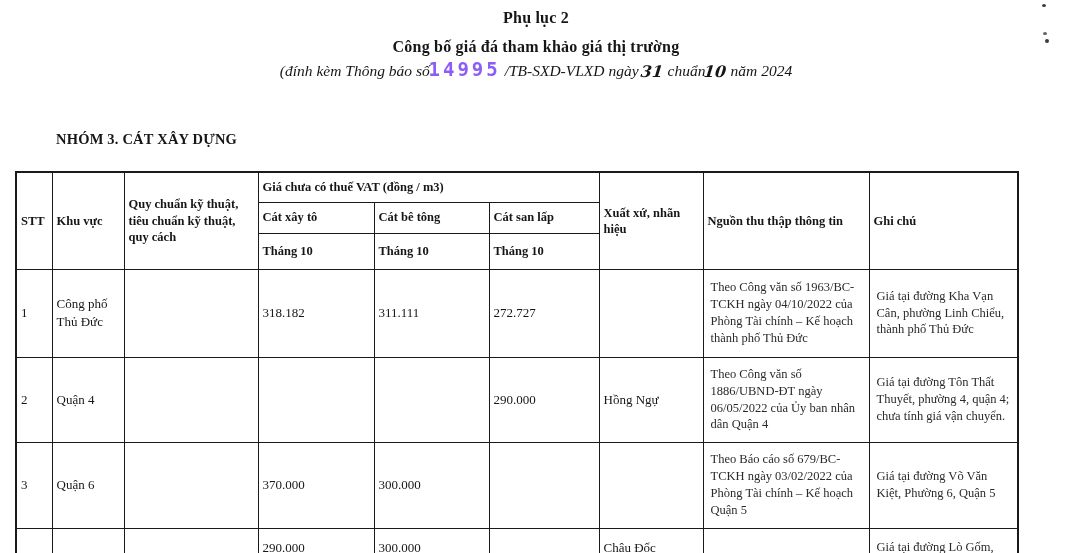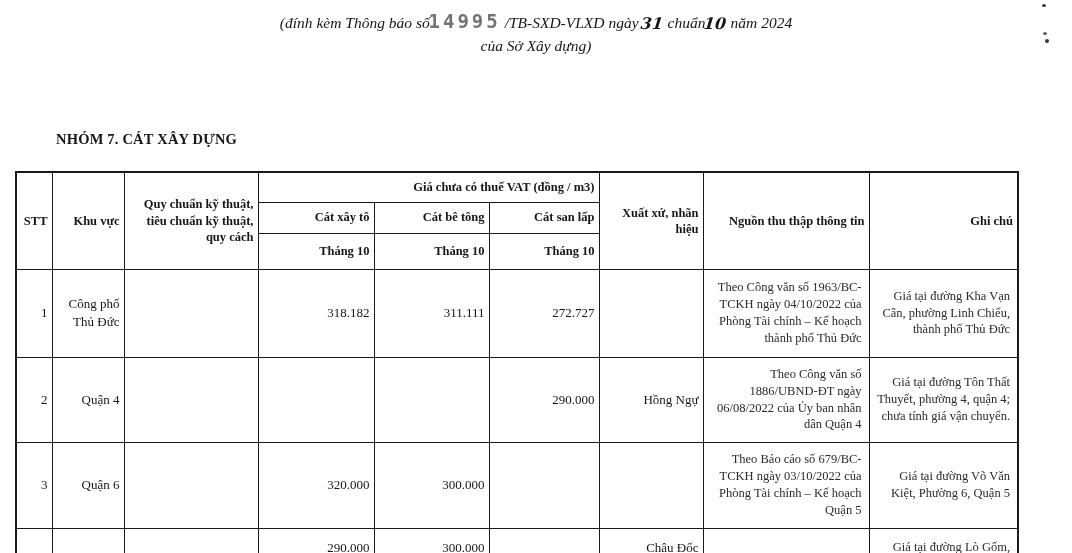--- a/index.html
+++ b/index.html
@@ -19,21 +19,21 @@
     text-align: center;
   }
   .appendix-line { font-weight: bold; font-size: 16px; margin-bottom: 10px; letter-spacing: .2px; }
   .title-line { font-weight: bold; font-size: 16px; line-height: 20px; letter-spacing: .2px; }
   .subtitle-line { font-style: italic; font-size: 15.5px; line-height: 21px; margin-top: 2px; }
   .stamp-number {
     font-family: "DejaVu Sans Mono", monospace;
     font-style: normal; font-weight: bold;
     font-size: 19px; letter-spacing: 3px;
     margin-left: -5px; 
-    color: #737373;
+    color: #8b5cf6;
   }
   .hand-digit {
     font-family: "DejaVu Serif", serif;
     font-style: italic; font-weight: 600;
     font-size: 16px; display: inline-block;
     transform: skewX(-6deg) translateY(1px);
     margin-left: -1px;
   }
 
   
@@ -45,21 +45,21 @@
   
   table.price-table {
     position: absolute; left: 15px; top: 171px;
     width: 1002px;
     border-collapse: collapse;
     table-layout: fixed;
     border: 2px solid #1a1a1a;
   }
   .price-table th, .price-table td {
     border: 1.5px solid #1a1a1a;
-    text-align: right;
+    text-align: left;
     vertical-align: middle;
     padding: 2px 4px;
     box-sizing: border-box;
     overflow: hidden;
   }
   .price-table th {
     font-size: 12.5px; font-weight: bold; line-height: 1.3;
   }
   .price-table td {
     font-size: 13px; line-height: 1.35;
@@ -79,32 +79,33 @@
   .speck.s1 { left: 1042px; top: 4px;  width: 4px; height: 3px; }
   .speck.s2 { left: 1043px; top: 32px; width: 4px; height: 3px; opacity: .8; }
   .speck.s3 { left: 1045px; top: 39px; width: 4px; height: 4px; }
 </style>
 </head>
 <body>
 
 <div class="page">
 
   <div class="doc-header">
+    <div class="appendix-line">Phụ lục 2</div>
+    <div class="title-line">Công bố giá đá tham khảo giá thị trường</div>
     <div class="subtitle-line">
       <span>(đính kèm Thông báo số</span>
       <span class="stamp-number">14995</span>
       <span>/TB-SXD-VLXD ngày</span>
       <span class="hand-digit">31</span>
       <span>chuẩn</span><span class="hand-digit">10</span>
       <span>năm 2024</span>
     </div>
-    <div class="subtitle-line">của Sở Xây dựng)</div>
   </div>
 
-  <div class="section-title">NHÓM 7. CÁT XÂY DỰNG</div>
+  <div class="section-title">NHÓM 3. CÁT XÂY DỰNG</div>
 
   <table class="price-table">
     <colgroup>
       <col style="width:36px">
         <col style="width:72px">
         <col style="width:134px">
       <col style="width:116px">
         <col style="width:115px">
         <col style="width:110px">
       <col style="width:104px">
@@ -145,32 +146,32 @@
           <td class="small-cell">Giá tại đường Kha Vạn Cân, phường Linh Chiểu, thành phố Thủ Đức</td>
         </tr>
         <tr>
           <td>2</td>
           <td>Quận 4</td>
           <td></td>
           <td></td>
           <td></td>
           <td>290.000</td>
           <td>Hồng Ngự</td>
-          <td class="small-cell">Theo Công văn số 1886/UBND-ĐT ngày 06/08/2022 của Ủy ban nhân dân Quận 4</td>
+          <td class="small-cell">Theo Công văn số 1886/UBND-ĐT ngày 06/05/2022 của Ủy ban nhân dân Quận 4</td>
           <td class="small-cell">Giá tại đường Tôn Thất Thuyết, phường 4, quận 4; chưa tính giá vận chuyển.</td>
         </tr>
         <tr>
           <td>3</td>
           <td>Quận 6</td>
           <td></td>
-          <td>320.000</td>
+          <td>370.000</td>
           <td>300.000</td>
           <td></td>
           <td></td>
-          <td class="small-cell">Theo Báo cáo số 679/BC-TCKH ngày 03/10/2022 của Phòng Tài chính – Kế hoạch Quận 5</td>
+          <td class="small-cell">Theo Báo cáo số 679/BC-TCKH ngày 03/02/2022 của Phòng Tài chính – Kế hoạch Quận 5</td>
           <td class="small-cell">Giá tại đường Võ Văn Kiệt, Phường 6, Quận 5</td>
         </tr>
         <tr>
           <td></td>
           <td></td>
           <td></td>
           <td>290.000</td>
           <td>300.000</td>
           <td></td>
           <td>Châu Đốc</td>

